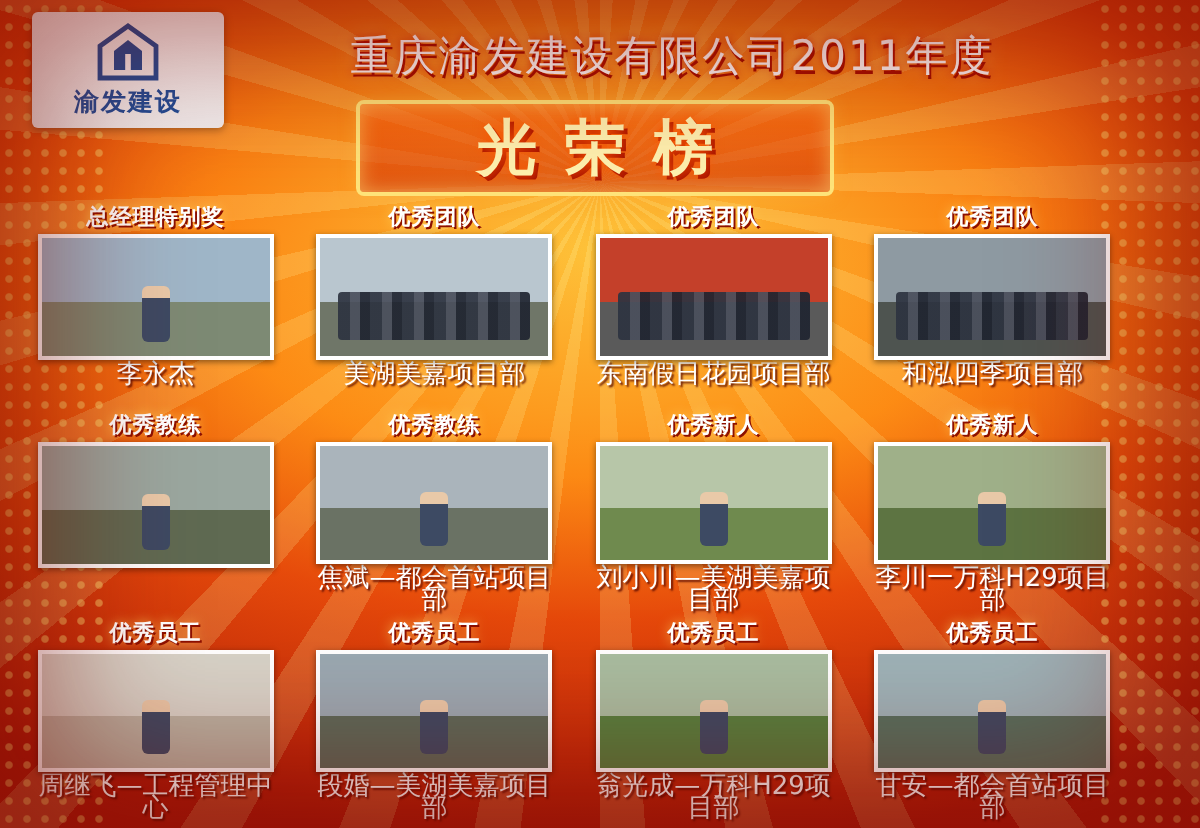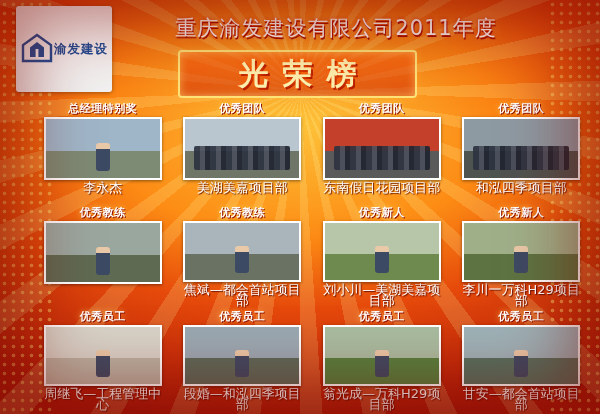--- a/index.html
+++ b/index.html
@@ -15,44 +15,44 @@
       repeating-conic-gradient(from 0deg at 50% 22%, rgba(255,255,160,.18) 0deg 4deg, rgba(255,255,255,0) 4deg 11deg);
     mix-blend-mode:screen;pointer-events:none;}
   
   .dots{position:absolute;top:0;bottom:0;width:52px;
     background-image:radial-gradient(circle, rgba(255,230,120,.55) 1.6px, rgba(255,255,255,0) 2.2px);
     background-size:9px 9px;opacity:.85;}
   .dots.left{left:0;}
   .dots.right{right:0;}
   .vignette{position:absolute;inset:0;box-shadow:inset 0 0 70px 25px rgba(120,10,0,.55);pointer-events:none;}
   
-  #logo{position:absolute;left:16px;top:6px;width:96px;height:86px;
+  #logo{position:absolute;left:16px;top:6px;width:96px;height:58px;
     background:linear-gradient(180deg,#ffffff 0%,#f2f2f2 100%);
-    border-radius:3px;display:flex;flex-direction:row;align-items:center;justify-content:center;
+    border-radius:3px;display:flex;flex-direction:column;align-items:center;justify-content:center;
     box-shadow:0 1px 4px rgba(0,0,0,.35);}
   #logo .mark{width:34px;height:30px;position:relative;margin-bottom:2px;}
   #logo .mark svg{display:block;}
   #logo .name{font-size:12.5px;font-weight:bold;color:#1b4f9c;letter-spacing:1px;
     font-family:"DejaVu Sans","Liberation Sans",sans-serif;}
   
   #headline{position:absolute;left:96px;top:14px;width:480px;text-align:center;
     font-size:21px;font-weight:normal;color:#ffffff;letter-spacing:1px;
     font-family:"DejaVu Sans","Liberation Sans",sans-serif;
     text-shadow:0 0 4px rgba(200,20,0,.95),1px 2px 0 #9c1000,0 0 10px rgba(255,220,120,.7);}
   
   #banner{position:absolute;left:178px;top:50px;width:235px;height:44px;
     border:2px solid #ffe57a;border-radius:4px;
     background:linear-gradient(180deg,rgba(255,90,10,.55),rgba(200,25,0,.55));
     box-shadow:0 0 10px rgba(255,220,120,.6) inset, 0 0 8px rgba(255,180,60,.5);
     display:flex;align-items:center;justify-content:center;gap:14px;}
   #banner .ch{font-size:30px;font-weight:bold;color:#fff3b0;
     font-family:"DejaVu Sans","Liberation Sans",sans-serif;
     text-shadow:0 0 6px #ff5a00,2px 2px 0 #a81200;}
   
-  #grid{position:absolute;left:38px;top:102px;width:548px;
+  #grid{position:absolute;left:13px;top:102px;width:548px;
     display:grid;grid-template-columns:repeat(4,1fr);grid-auto-rows:100px;column-gap:10px;row-gap:4px;}
   .card{position:relative;display:flex;flex-direction:column;align-items:center;}
   .award{font-size:11px;font-weight:bold;color:#ffffff;letter-spacing:.5px;
     font-family:"DejaVu Sans","Liberation Sans",sans-serif;
     text-shadow:1px 1px 0 #8d1000,0 0 6px rgba(255,210,90,.85);margin-bottom:2px;line-height:13px;}
   .photo{width:118px;height:63px;border:2px solid #ffffff;box-sizing:border-box;
     box-shadow:0 1px 3px rgba(0,0,0,.45);overflow:hidden;position:relative;}
   .photo .sky{position:absolute;left:0;right:0;top:0;height:55%;}
   .photo .ground{position:absolute;left:0;right:0;bottom:0;height:45%;}
   .photo .people{position:absolute;left:8%;right:8%;bottom:14%;height:40%;
@@ -172,21 +172,21 @@
         </div>
         <div class="caption">周继飞—工程管理中心</div>
       </div>
       <div class="card">
         <div class="award">优秀员工</div>
         <div class="photo">
           <div class="sky" style="background: rgb(154, 169, 178);"></div>
           <div class="ground" style="background: rgb(91, 106, 90);"></div>
           <div class="figure"></div>
         </div>
-        <div class="caption">段婚—和泓四季项目部</div>
+        <div class="caption">段婚—美湖美嘉项目部</div>
       </div>
       <div class="card">
         <div class="award">优秀员工</div>
         <div class="photo">
           <div class="sky" style="background: rgb(168, 189, 160);"></div>
           <div class="ground" style="background: rgb(85, 128, 63);"></div>
           <div class="figure"></div>
         </div>
         <div class="caption">翁光成—万科H29项目部</div>
       </div>

